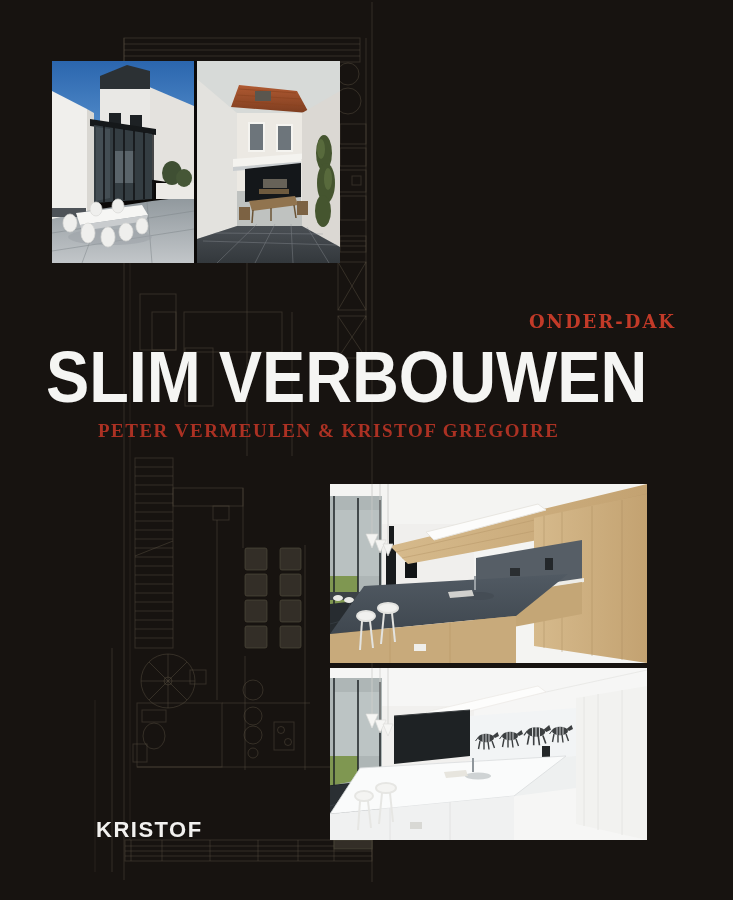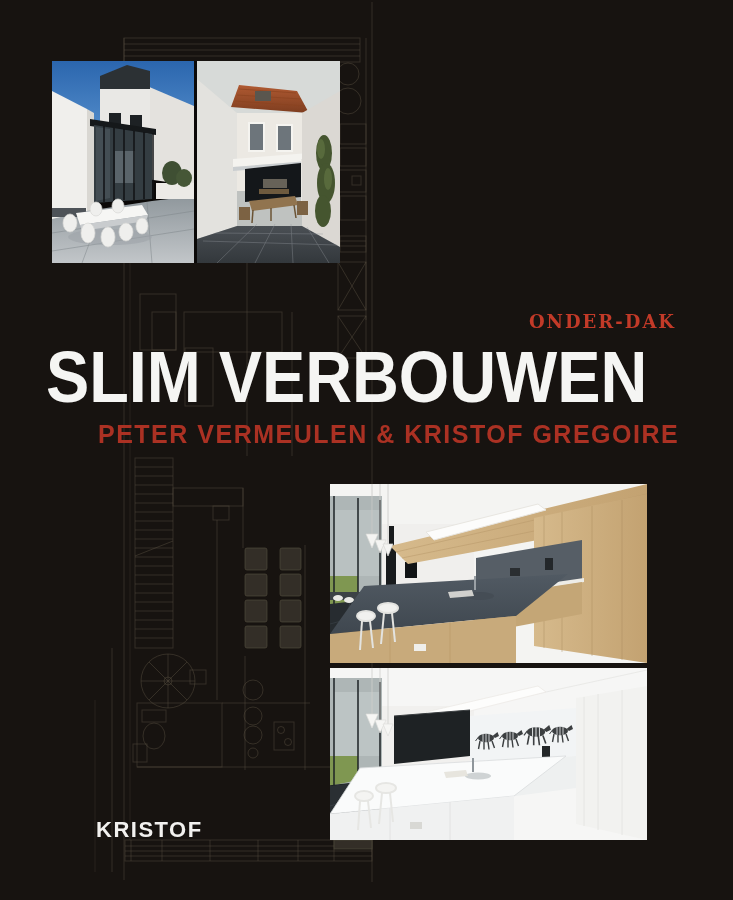--- a/index.html
+++ b/index.html
@@ -27,22 +27,22 @@
     color:var(--series-red);
   }
   .cover-title{
     position:absolute;left:46px;top:341px;z-index:3;margin:0;
     font-family:"Liberation Sans",sans-serif;font-weight:bold;
     font-size:72px;line-height:1;letter-spacing:0px;color:var(--title-white);
     transform:scaleX(0.90);transform-origin:left center;white-space:nowrap;
   }
   .authors-line{
     position:absolute;left:98px;top:420px;z-index:3;
-    font-family:Liberation Sans, sans-serif;
-    font-weight:bold;font-size:25px;letter-spacing:1.5px;
+    font-family:Liberation Serif, serif;
+    font-weight:bold;font-size:19px;letter-spacing:1.5px;
     color:var(--authors-red);white-space:nowrap;
   }
   .photo-panel-kitchens{
     position:absolute;left:330px;top:484px;width:317px;z-index:2;
     display:flex;flex-direction:column;gap:5px;
   }
   .photo-panel-kitchens svg{display:block;}
   .publisher-logo{
     position:absolute;left:96px;top:817px;z-index:3;
     font-family:"Liberation Sans",sans-serif;font-weight:bold;

